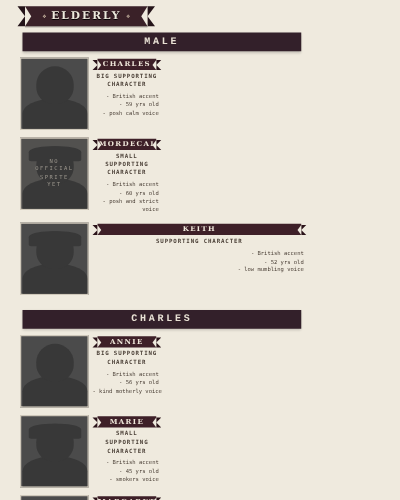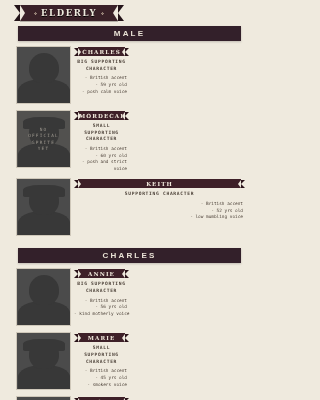--- a/index.html
+++ b/index.html
@@ -73,21 +73,21 @@
   
   .section-bar{
     margin:0 18px 5px 18px;
     background:#33202a;
     height:15px;
     display:flex;align-items:center;justify-content:center;
     box-shadow:0 1px 2px rgba(0,0,0,.2);
   }
   .section-bar span{
     color:#e8e1d4;
-    font-family:Liberation Sans, sans-serif;
+    font-family:Liberation Mono, monospace;
     font-weight:bold;
     font-size:8px;
     letter-spacing:2.2px;
   }
   
   .grid{
     display:flex;flex-wrap:wrap;
     padding:0 14px 0 16px;
     gap:0px 4px;
   }

